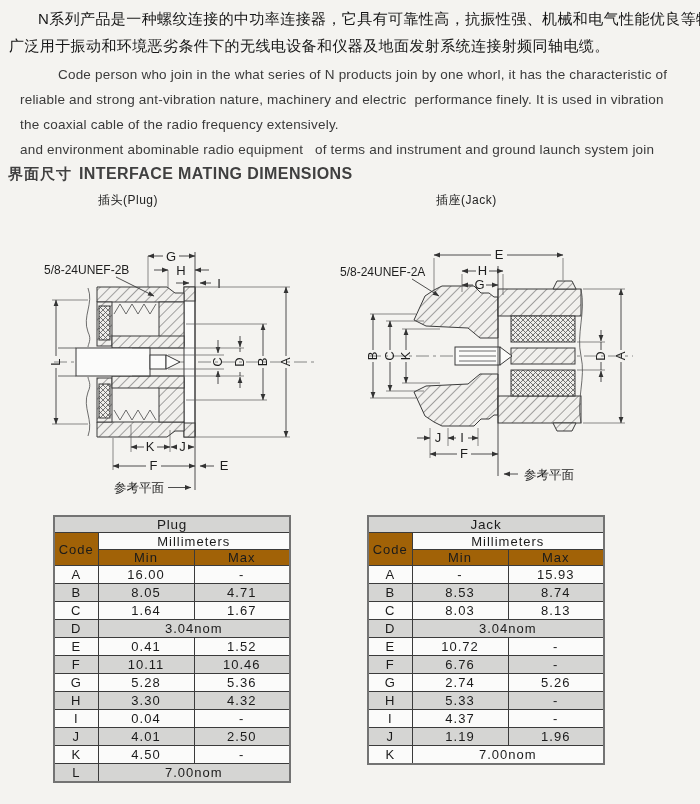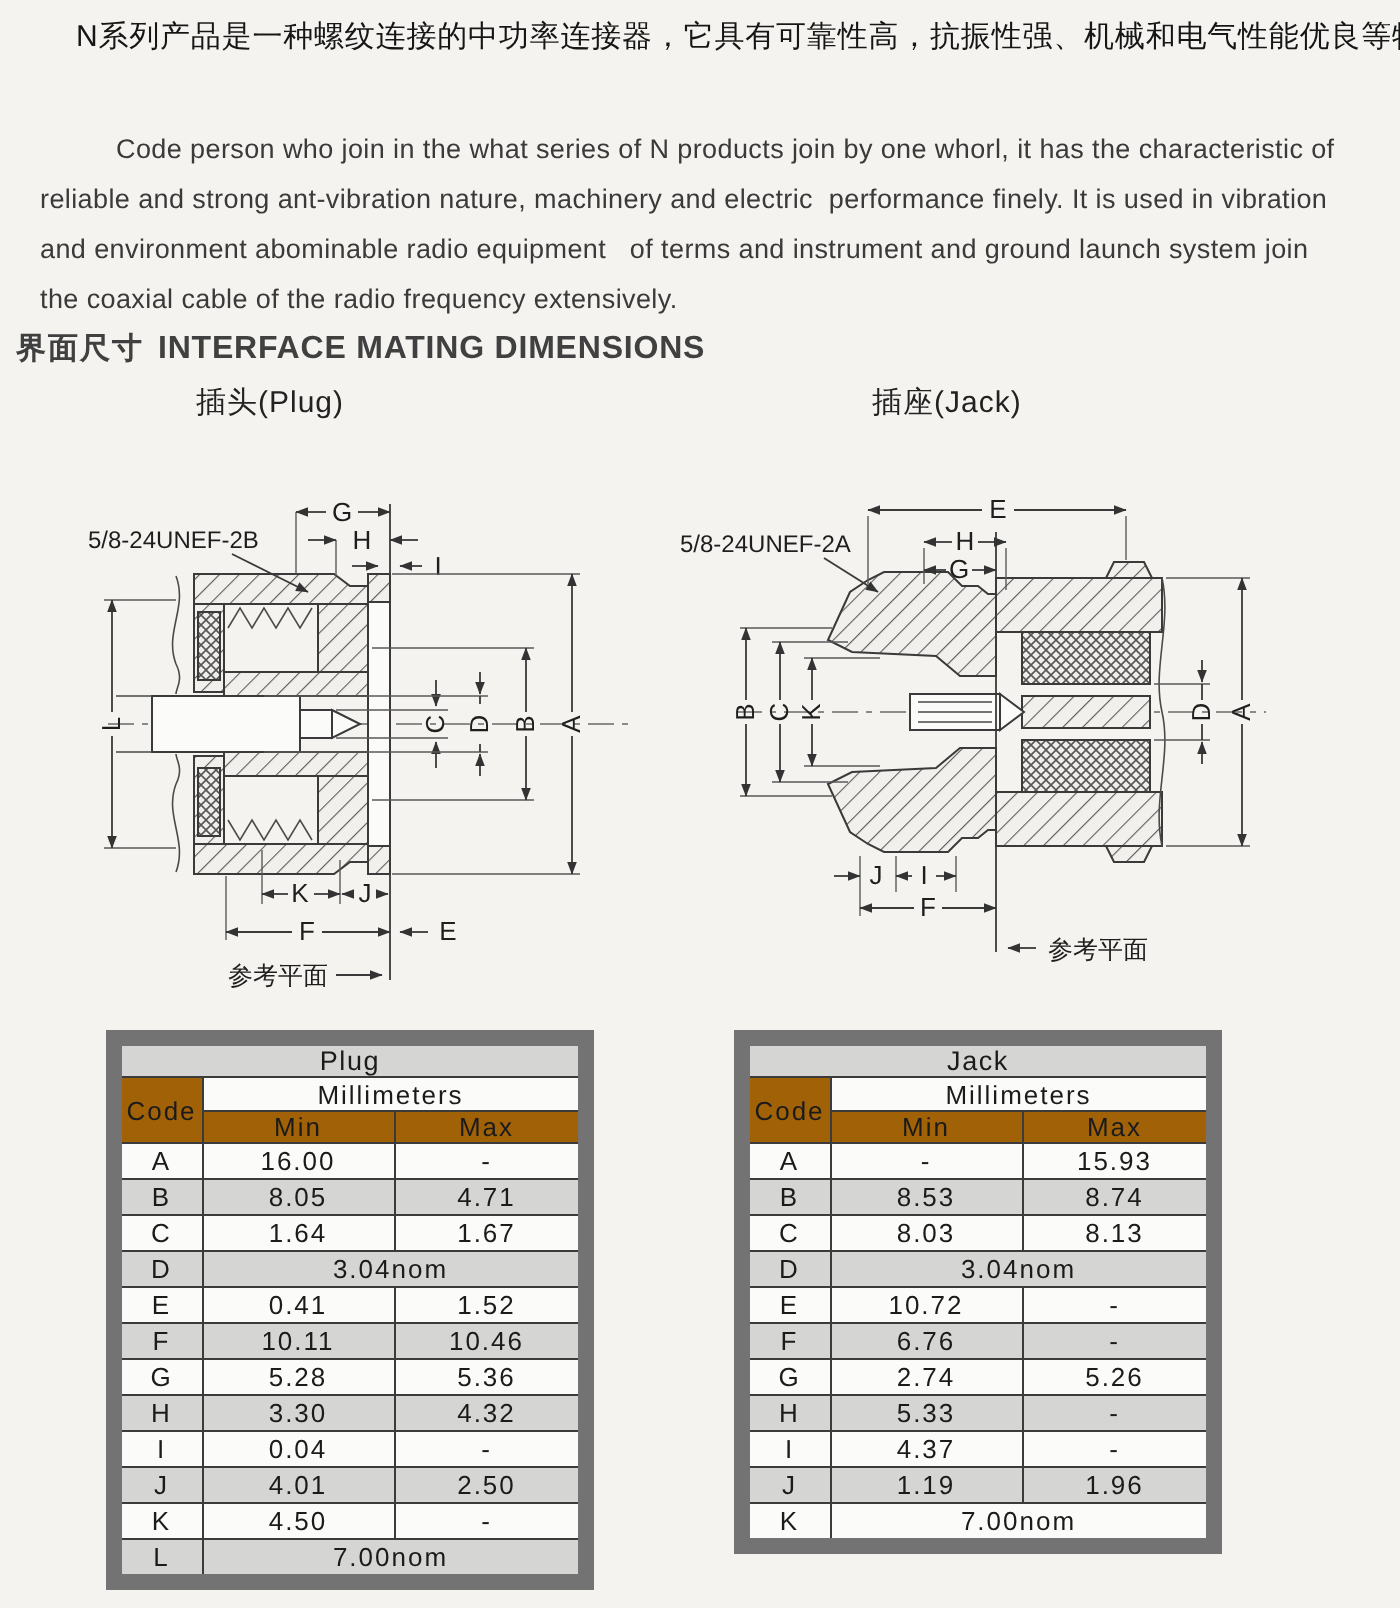--- a/index.html
+++ b/index.html
@@ -9,62 +9,63 @@
   .cn-para{position:absolute;left:9px;top:5px;width:688px;font-size:15px;line-height:27px;color:#161616;letter-spacing:.4px;}
   .ln{white-space:pre;}
   .ind-cn{padding-left:29px;}
   .en-para{position:absolute;left:20px;top:62px;width:672px;font-size:13.5px;line-height:25px;color:#3a3a3a;letter-spacing:.2px;}
   .ind-en{padding-left:38px;}
   
   .heading{position:absolute;left:8px;top:165px;font-weight:bold;color:#404040;}
   .heading .cnh{font-size:15px;letter-spacing:1px;}
   .heading .enh{font-size:16px;margin-left:7px;letter-spacing:.4px;}
   
-  .diagram-caption{position:absolute;top:192px;font-size:15px;color:#222;letter-spacing:.5px;}
+  .diagram-caption{position:absolute;top:192px;font-size:12px;color:#222;letter-spacing:.5px;}
   #plug-caption{left:98px;}
   #jack-caption{left:436px;}
   
   svg.diag{position:absolute;top:240px;}
   #plug-svg{left:18px;}
   #jack-svg{left:328px;}
   svg.diag text{font-family:"Liberation Sans",sans-serif;font-size:13px;fill:#1e1e1e;}
   svg.diag text.cjk{font-size:12.5px;}
   svg.diag text.thr{font-size:12px;}
   .shape{stroke:#3a3a3a;stroke-width:1;}
   .thin{stroke:#4a4a4a;stroke-width:.8;fill:none;}
   .dim{stroke:#3a3a3a;stroke-width:.9;fill:none;}
   .ext{stroke:#5a5a5a;stroke-width:.7;fill:none;}
   .cl{stroke:#6a6a6a;stroke-width:.8;fill:none;stroke-dasharray:13 4 3 4;}
   
   table.dim-table{position:absolute;top:515px;border-collapse:collapse;background:#fbfbfa;
-      font-size:13px;text-align:center;color:#1b1b1b;border:8px solid #737373;table-layout:fixed;}
+      font-size:13px;text-align:center;color:#1b1b1b;border:2px solid #737373;table-layout:fixed;}
   #plug-table{left:53px;}
   #jack-table{left:367px;}
   table.dim-table th,table.dim-table td{border:1px solid #3b3b3b;font-weight:normal;padding:0;letter-spacing:1px;}
   col.c-code{width:44px;} col.c-val{width:96px;}
   tr.t-title th{height:14px;background:#d5d5d3;font-size:13.5px;letter-spacing:.8px;}
   tr.t-mm th{height:16px;font-size:13px;}
   tr.t-minmax th{height:15px;background:#a16207;}
   th.code-h{background:#a16207;font-size:13.5px;letter-spacing:.5px;}
   table.dim-table tbody td{height:17px;}
   table.dim-table tr.shaded td{background:#d5d5d3;}
 </style>
 </head>
 <body>
 
 <div class="page">
 
   <div class="cn-para">
     <div class="ln ind-cn">N系列产品是一种螺纹连接的中功率连接器，它具有可靠性高，抗振性强、机械和电气性能优良等特点，</div>
+    <div class="ln">广泛用于振动和环境恶劣条件下的无线电设备和仪器及地面发射系统连接射频同轴电缆。</div>
   </div>
   <div class="en-para">
     <div class="ln ind-en">Code person who join in the what series of N products join by one whorl, it has the characteristic of</div>
     <div class="ln">reliable and strong ant-vibration nature, machinery and electric  performance finely. It is used in vibration</div>
+    <div class="ln">the coaxial cable of the radio frequency extensively.</div>
     <div class="ln">and environment abominable radio equipment   of terms and instrument and ground launch system join</div>
-    <div class="ln">the coaxial cable of the radio frequency extensively.</div>
   </div>
 
   <div class="heading">
     <span class="cnh">界面尺寸</span><span class="enh">INTERFACE MATING DIMENSIONS</span>
   </div>
 
   <div class="diagram-caption" id="plug-caption">插头(Plug)</div>
   <div class="diagram-caption" id="jack-caption">插座(Jack)</div>
 
   <svg class="diag" id="plug-svg" width="310" height="262" viewBox="0 0 310 262">

